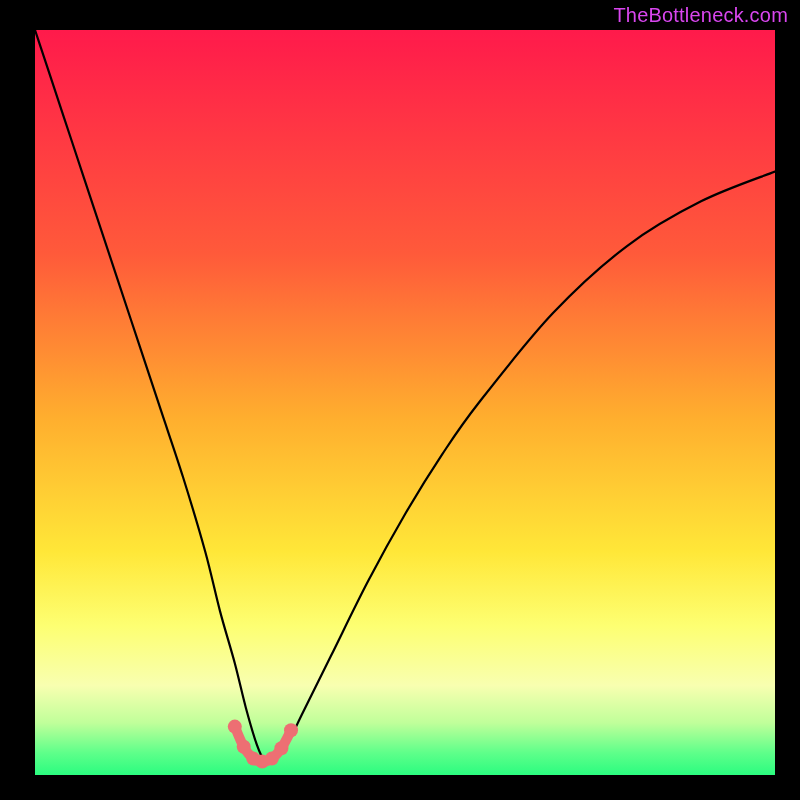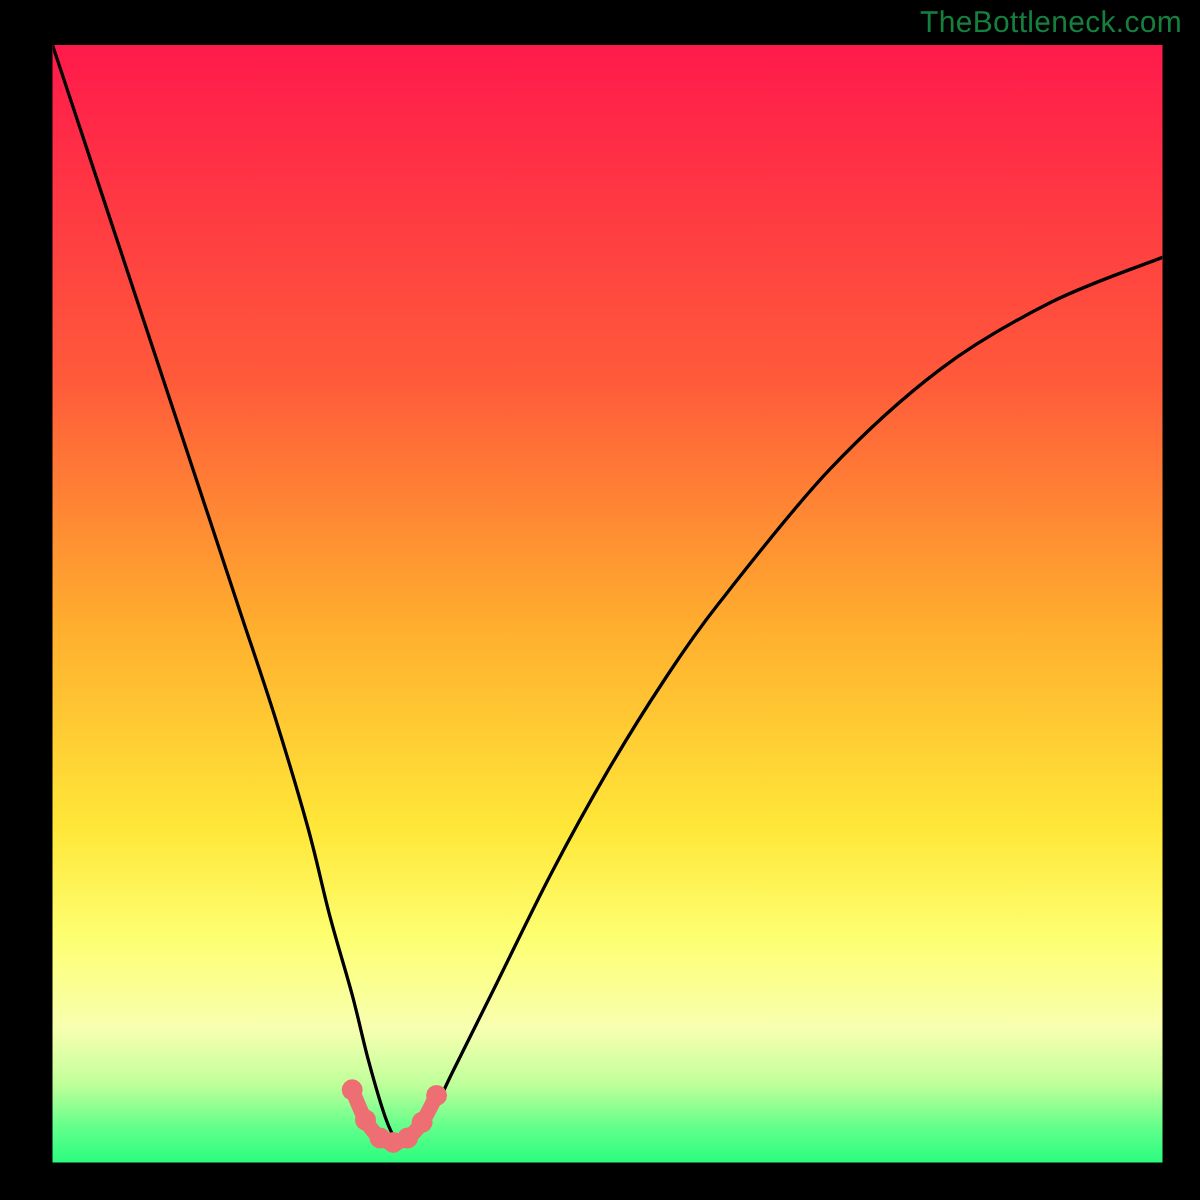--- a/index.html
+++ b/index.html
@@ -14,21 +14,21 @@
   .stage {
     position: relative;
     width: 800px;
     height: 800px;
     background: #000;
   }
   .watermark {
     position: absolute;
     top: 4px;
     right: 12px;
-    color: #15803d;
+    color: #d946ef;
     font-size: 20px;
     letter-spacing: 0.2px;
     font-weight: 400;
     z-index: 5;
   }
   svg {
     position: absolute;
     top: 0;
     left: 0;
   }

